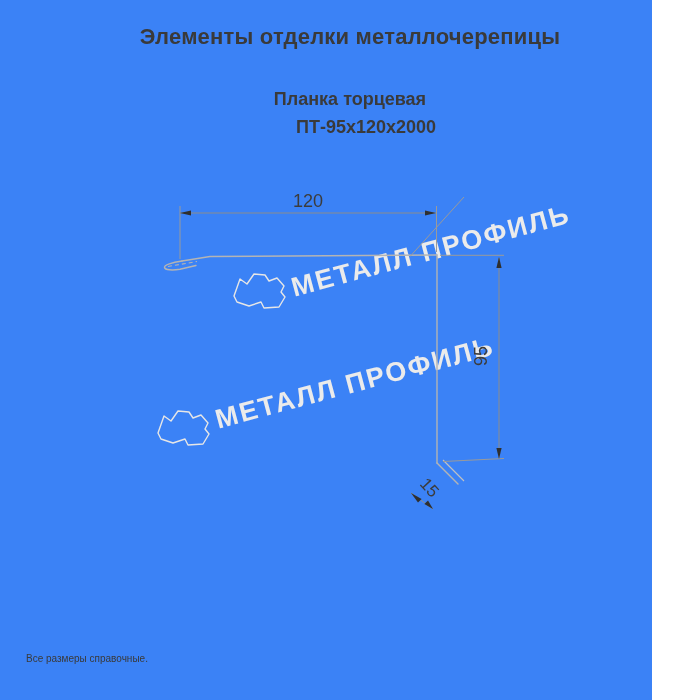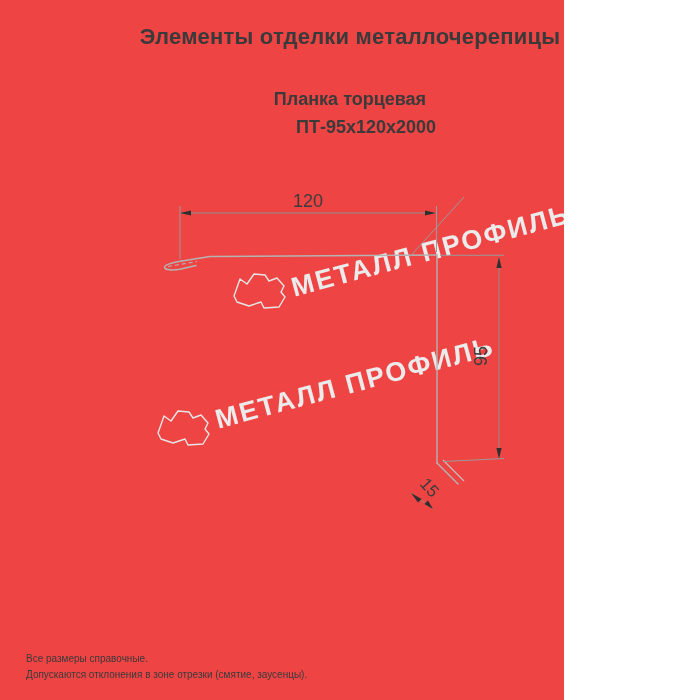--- a/index.html
+++ b/index.html
@@ -1,17 +1,17 @@
 <!DOCTYPE html>
 <html><head>
 <meta charset="utf-8">
 <style>
   html,body{margin:0;padding:0;background:#ffffff;}
   .page{
-    position:relative;width:564px;height:700px;background:#ef4444;overflow:hidden;
+    position:relative;width:652px;height:700px;background:#3b82f6;overflow:hidden;
     font-family:"Liberation Sans", sans-serif;color:#3a3a3a;
   }
   .title{
     position:absolute;top:24px;left:0;width:700px;text-align:center;
     font-size:22px;font-weight:bold;letter-spacing:0.2px;color:#3a3a3a;
   }
   .subtitle{
     position:absolute;left:0;width:700px;text-align:center;
     font-size:18px;font-weight:bold;color:#3a3a3a;
   }
@@ -95,16 +95,15 @@
     <g font-family="Liberation Sans, sans-serif" fill="#3c3c3c">
       <text x="308" y="207" font-size="18" text-anchor="middle">120</text>
       <text x="481" y="362" font-size="18" text-anchor="middle" transform="rotate(-90 481 356)">95</text>
       <text x="429" y="493" font-size="17" text-anchor="middle" transform="rotate(47 429 488)">15</text>
     </g>
   </svg>
 
 
   <div class="footnotes">
     <div>Все размеры справочные.</div>
-    <div>Допускаются отклонения в зоне отрезки (смятие, заусенцы).</div>
   </div>
 
 </div>
 
 </body></html>

